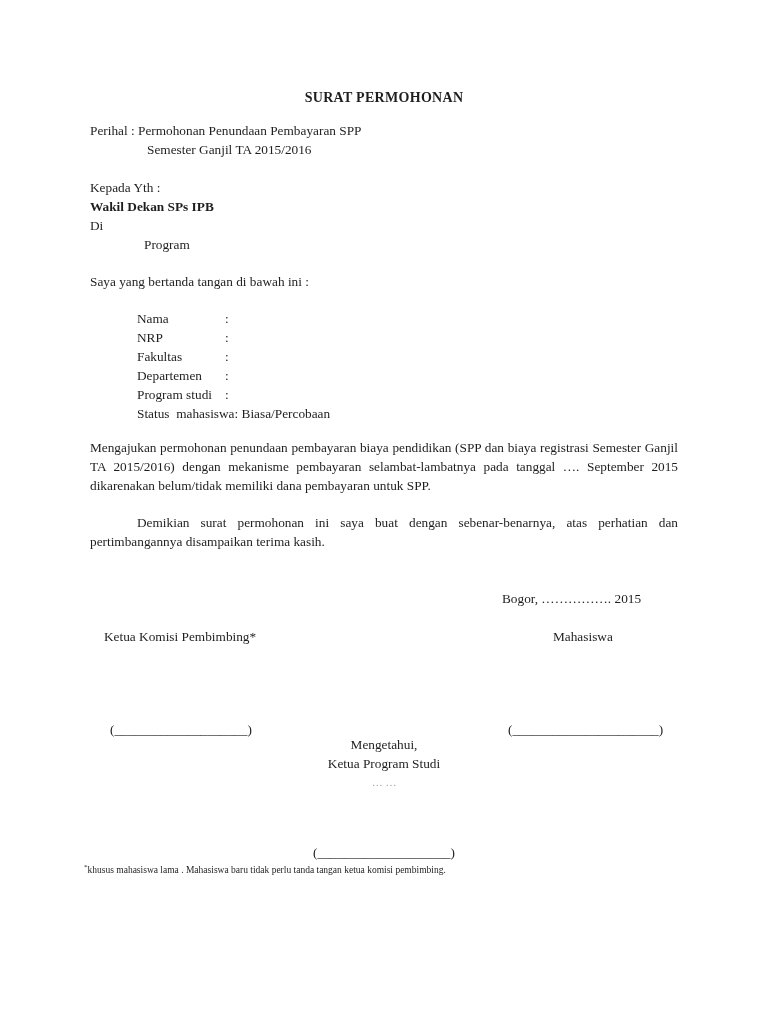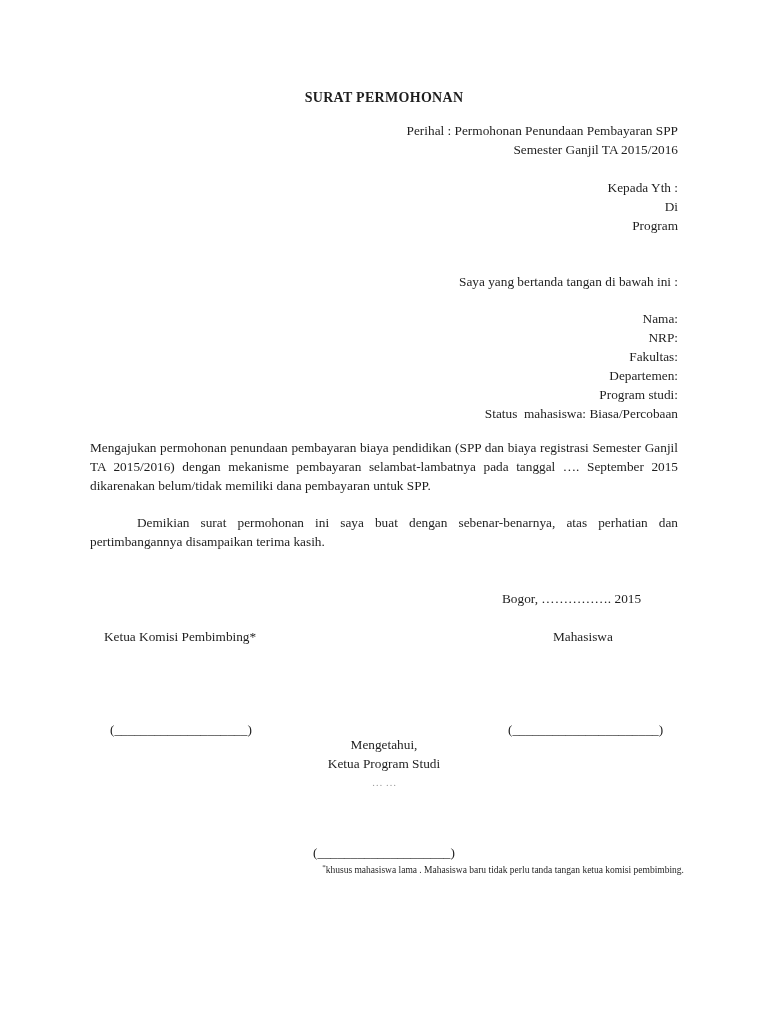--- a/index.html
+++ b/index.html
@@ -3,21 +3,21 @@
 <meta charset="utf-8">
 <style>
   html,body{margin:0;padding:0;}
   body{
     width:768px;height:1024px;background:#ffffff;
     font-family:"Liberation Serif","DejaVu Serif",serif;
     color:#1e1e1e;
     -webkit-font-smoothing:antialiased;
   }
   .page{position:relative;width:768px;height:1024px;background:#fff;overflow:hidden;border-radius:25px;}
-  .abs{position:absolute;font-size:13.3px;line-height:19px;text-align:right;}
+  .abs{position:absolute;font-size:13.3px;line-height:19px;}
   .title{left:0;top:88px;width:768px;text-align:center;font-weight:bold;font-size:14px;letter-spacing:.3px;}
   .perihal{left:90px;top:121px;width:588px;}
   .perihal .l2{margin-left:57px;}
   .recipient{left:90px;top:178px;width:588px;}
   .recipient .bold{font-weight:bold;}
   .recipient .indent{margin-left:54px;}
   .opening{left:90px;top:272px;width:588px;}
   .fields{left:137px;top:309px;width:541px;}
   .fields .row{height:19px;}
   .fields .lbl{display:inline-block;width:88px;}
@@ -44,20 +44,21 @@
 
   <div class="abs title">SURAT PERMOHONAN</div>
 
   <div class="abs perihal">
     <div>Perihal : Permohonan Penundaan Pembayaran SPP</div>
     <div class="l2">Semester Ganjil TA 2015/2016</div>
   </div>
 
   <div class="abs recipient">
     <div>Kepada Yth :</div>
+    <div class="bold">Wakil Dekan SPs IPB</div>
     <div>Di</div>
     <div class="indent">Program</div>
   </div>
 
   <div class="abs opening">Saya yang bertanda tangan di bawah ini :</div>
 
   <div class="abs fields">
     <div class="row">
       <span class="lbl">Nama</span><span>:</span><span></span>
     </div>

